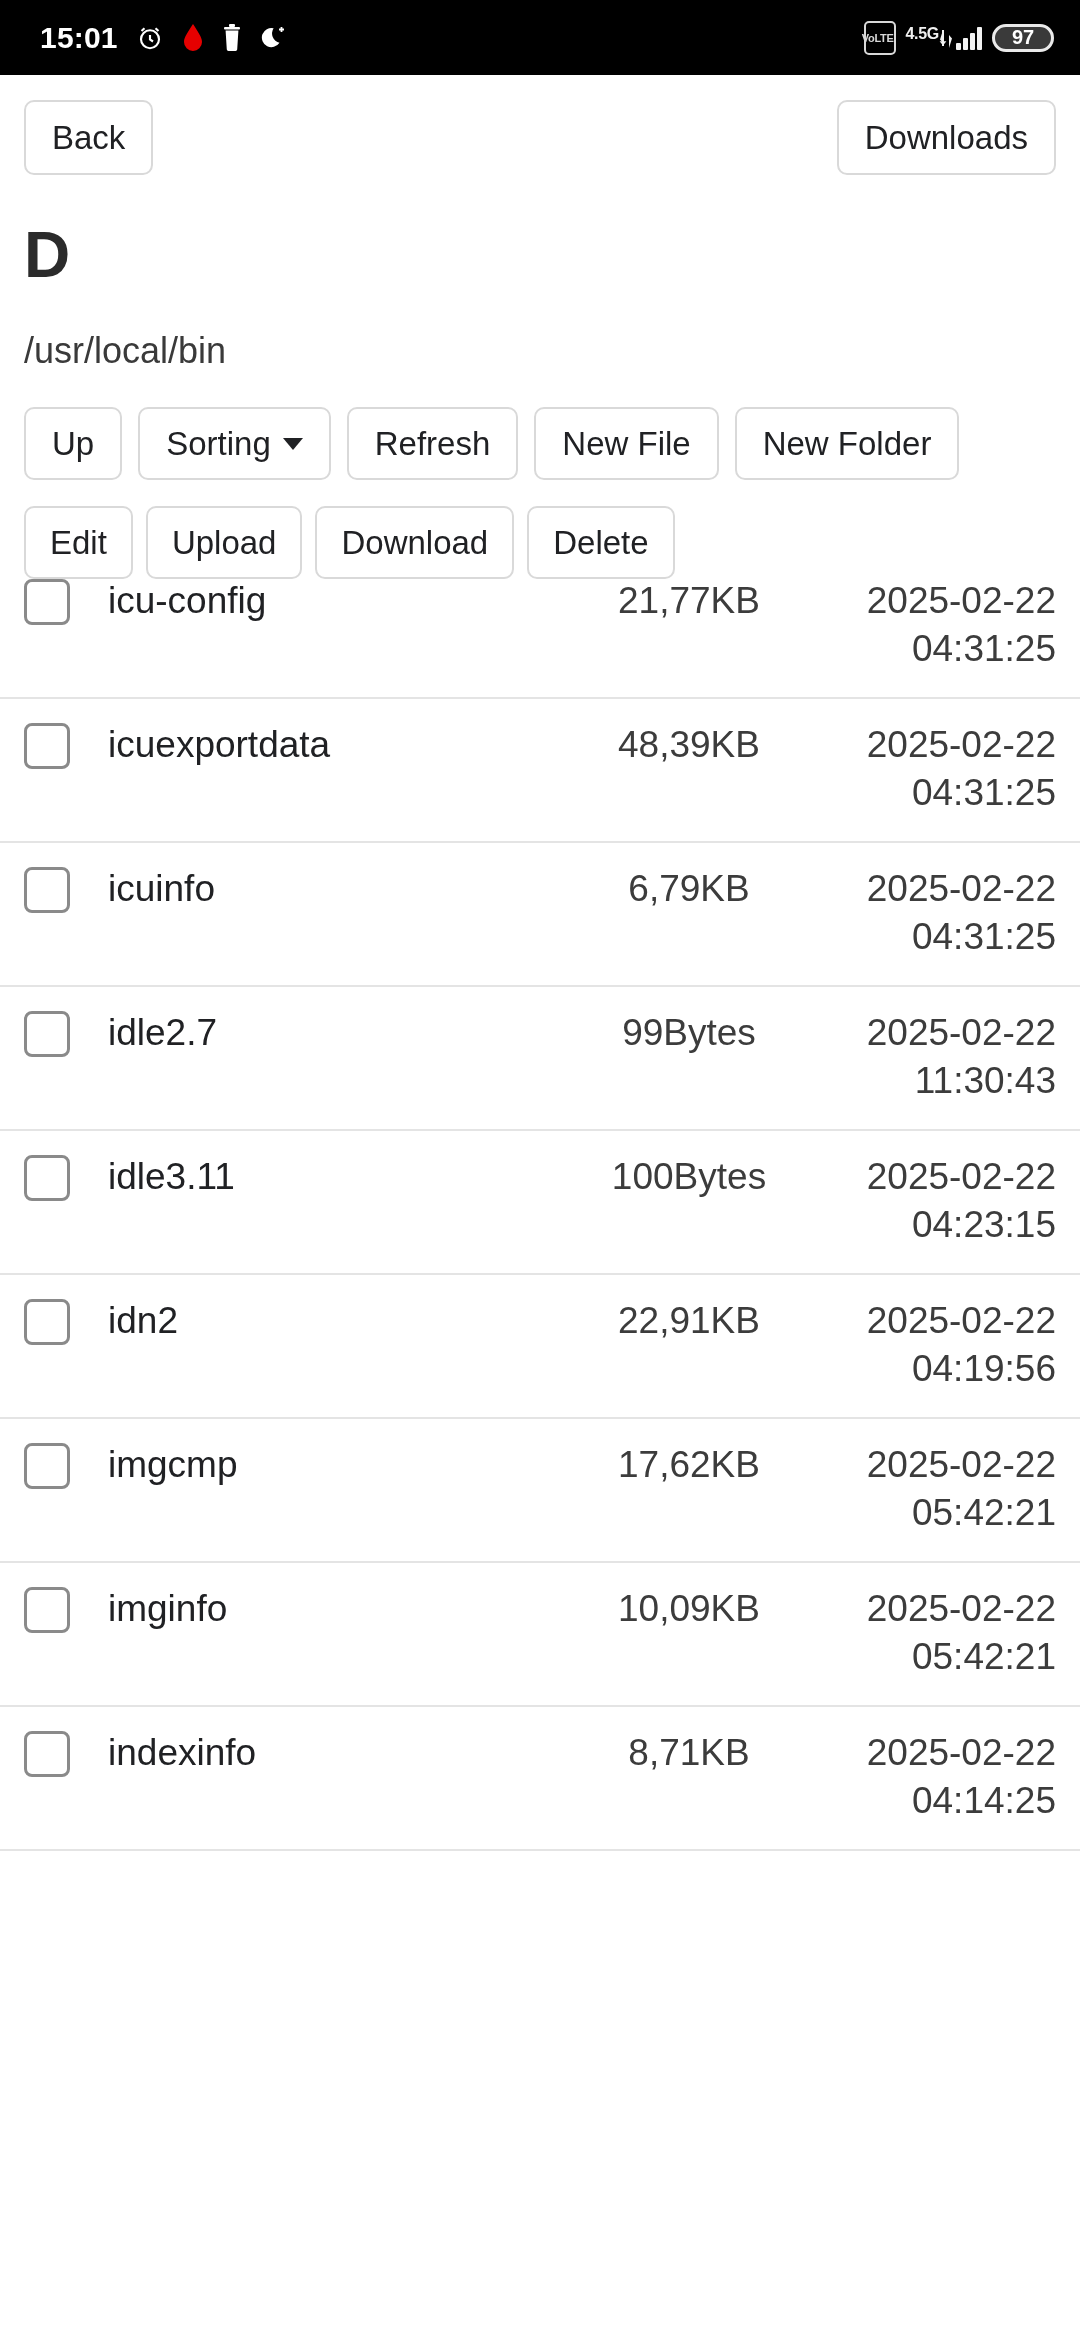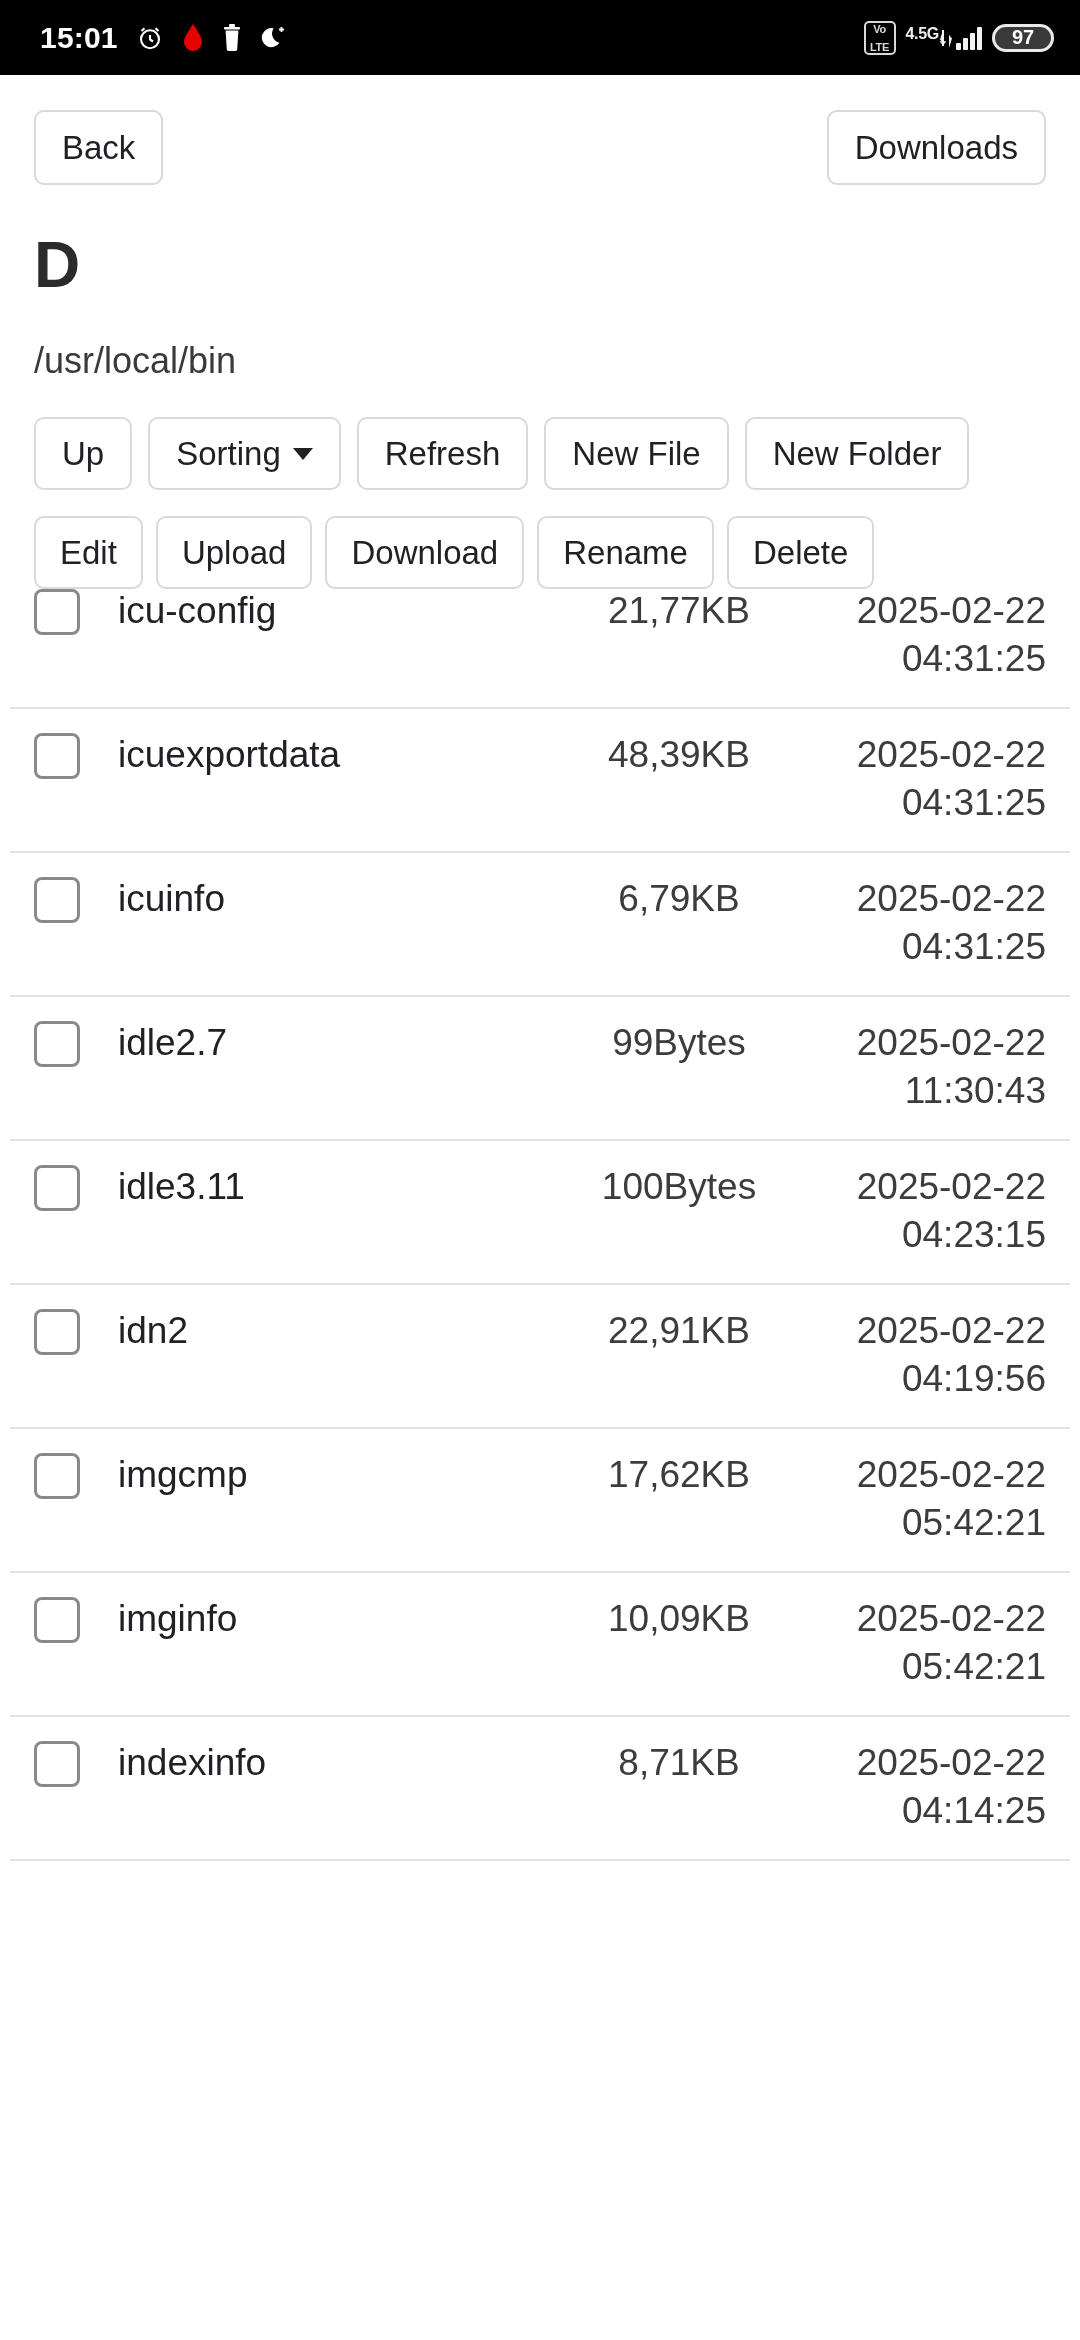--- a/index.html
+++ b/index.html
@@ -47,23 +47,22 @@
   .volte-badge {
     width: 28px;
     height: 30px;
     border: 2px solid #d8d8d8;
     border-radius: 5px;
     color: #d8d8d8;
     font-size: 11px;
     font-weight: 700;
     line-height: 12px;
     display: flex;
-    flex-direction: column;
-    align-items: center;
-    justify-content: space-between;
+    align-items: center;
+    justify-content: flex-end;
     letter-spacing: -0.3px;
   }
   .net-wrap {
     display: flex;
     flex-direction: row;
     align-items: flex-start;
     justify-content: center;
     line-height: 1;
   }
   .net-label {
@@ -91,21 +90,21 @@
     font-size: 20px;
     font-weight: 700;
     display: flex;
     align-items: center;
     justify-content: center;
     box-sizing: border-box;
   }
 
   
   .page {
-    padding: 10px;
+    padding: 0;
   }
 
   .topbar {
     display: flex;
     align-items: center;
     justify-content: space-between;
     padding: 25px 24px 0 24px;
   }
 
   .btn {
@@ -302,21 +301,20 @@
     </button>
     <button class="btn">Refresh</button>
     <button class="btn">New File</button>
     <button class="btn">New Folder</button>
   </div>
 
   <div class="toolbar-actions">
     <button class="btn">Edit</button>
     <button class="btn">Upload</button>
     <button class="btn">Download</button>
-    <button class="btn">Rename</button>
     <button class="btn">Delete</button>
   </div>
 
   <div class="filelist" id="filelist">
       <div class="row first">
         <div class="cb"></div>
         <div class="fname">icu-config</div>
         <div class="fsize">21,77KB</div>
         <div class="fdate"><span class="d1">2025-02-22</span><span class="d2">04:31:25</span></div>
       </div>

